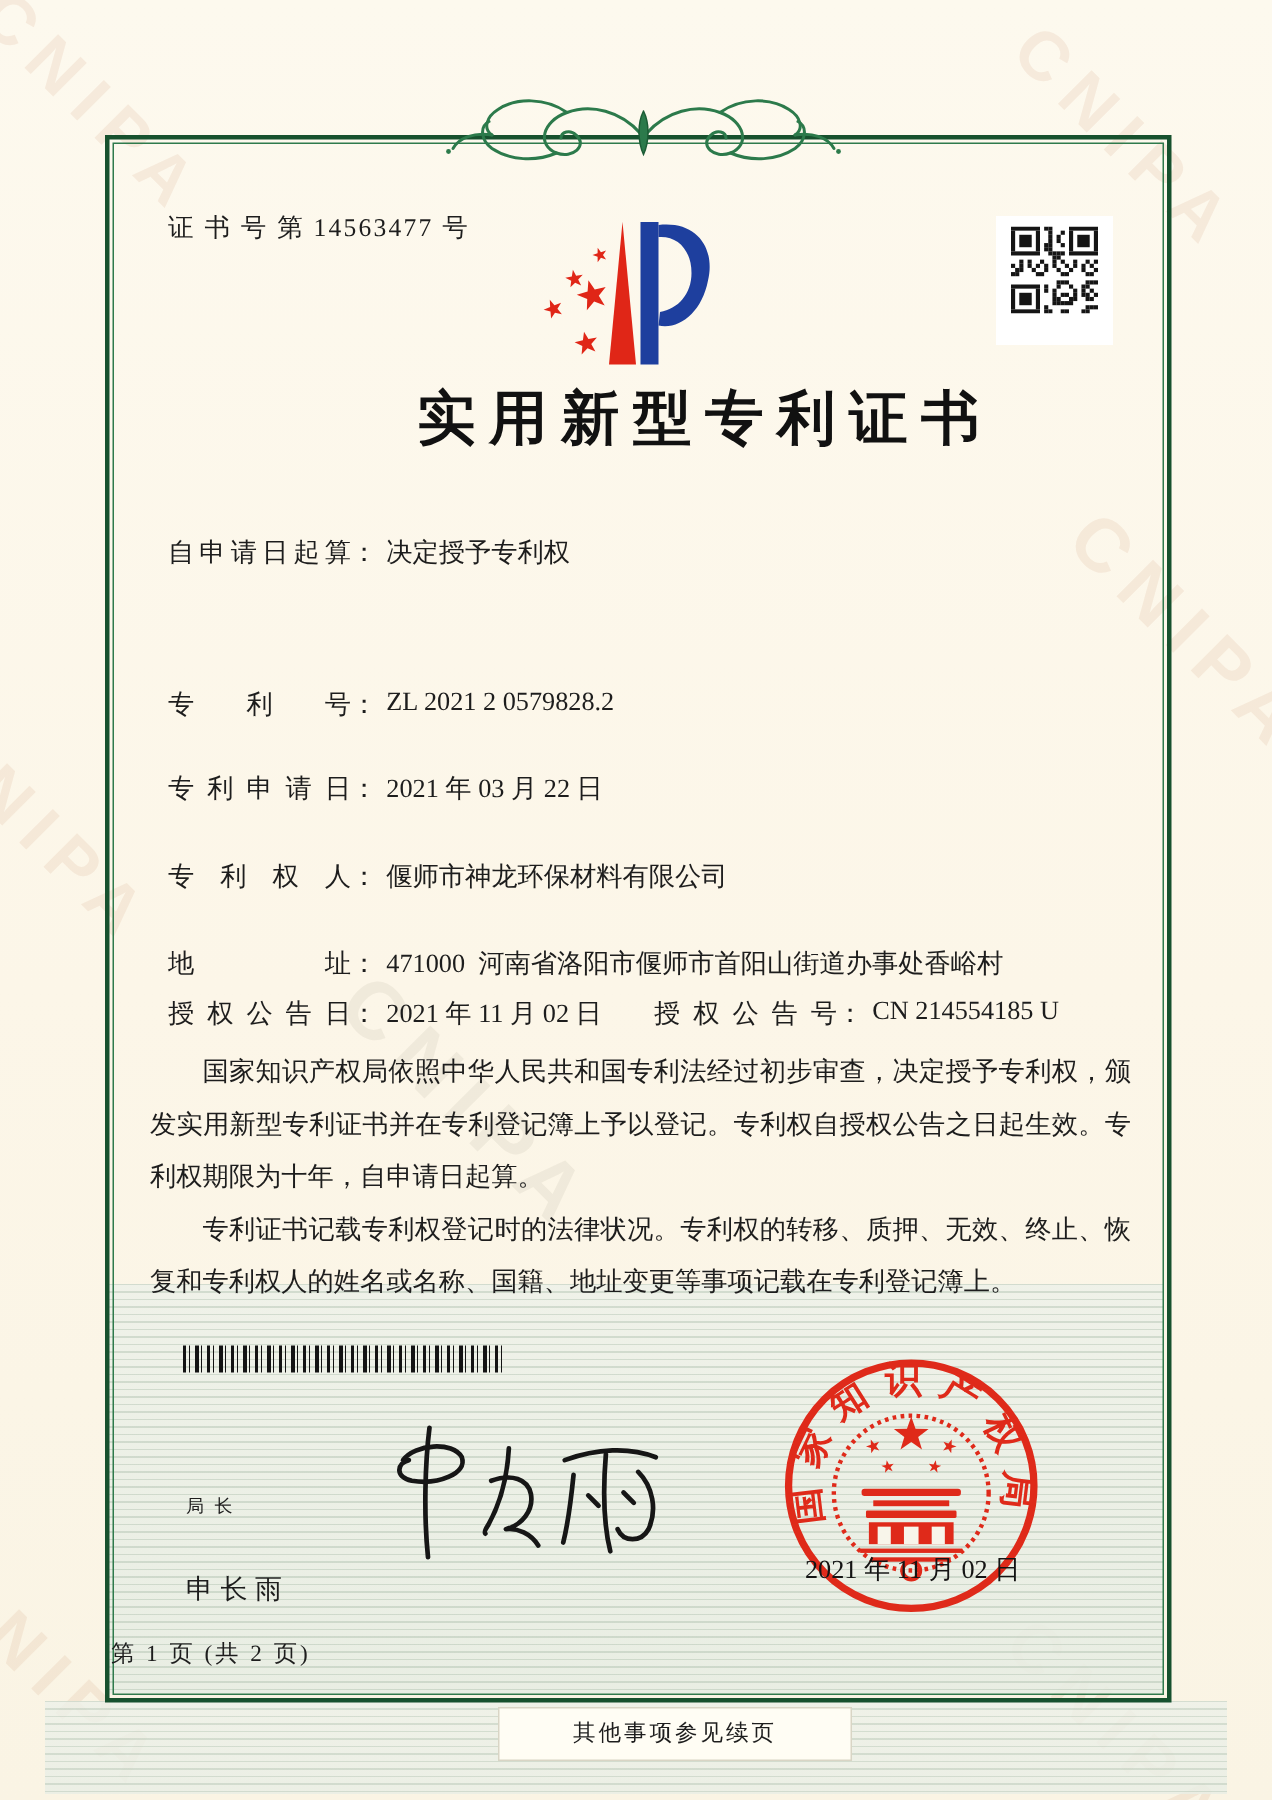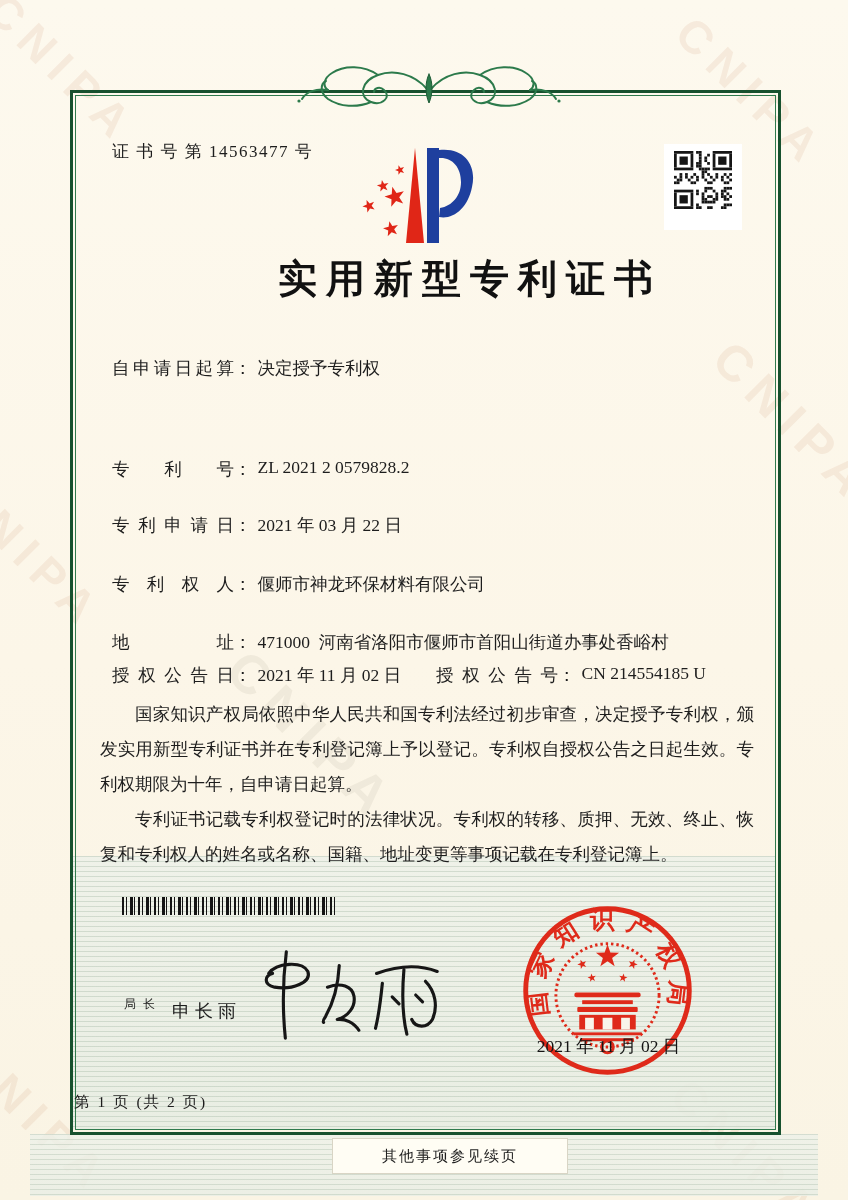--- a/index.html
+++ b/index.html
@@ -49,21 +49,21 @@
   .grant{left:436px;top:663px;}
   
   .body-text{position:absolute;left:100px;top:697px;width:654px;z-index:2;}
   .body-text p{margin:0;text-indent:2em;font-size:17.5px;line-height:35px;text-align:justify;}
   
   .barcode{position:absolute;left:122px;top:897px;width:215px;height:18px;z-index:2;
     background:repeating-linear-gradient(90deg,#141414 0 2px,transparent 2px 4px,#141414 4px 5px,
       transparent 5px 8px,#141414 8px 11px,transparent 11px 12px,#141414 12px 13px,transparent 13px 16px);}
   
   .signer-title{position:absolute;left:124px;top:972px;font-size:12px;letter-spacing:7px;z-index:2;margin-top:24px;}
-  .signer-name{position:absolute;left:124px;top:999px;font-size:18px;letter-spacing:5px;z-index:2;margin-left:48px;}
+  .signer-name{position:absolute;left:124px;top:1047px;font-size:18px;letter-spacing:5px;z-index:2;}
   .signature{position:absolute;left:252px;top:946px;width:198px;height:98px;z-index:2;}
   
   .seal-svg{position:absolute;left:515px;top:898px;width:185px;height:185px;z-index:2;}
   .seal-date{position:absolute;left:516px;top:1034px;width:185px;text-align:center;
              font-size:17.5px;color:#141414;z-index:3;white-space:pre;}
   
   .footer-page{position:absolute;left:74px;top:1092px;width:700px;text-align:left;
                font-size:15.5px;letter-spacing:2px;z-index:2;}
   .footer-note{position:absolute;left:332px;top:1138px;width:234px;height:34px;line-height:34px;
                text-align:center;font-size:15px;letter-spacing:2px;background:#fffdf4;

